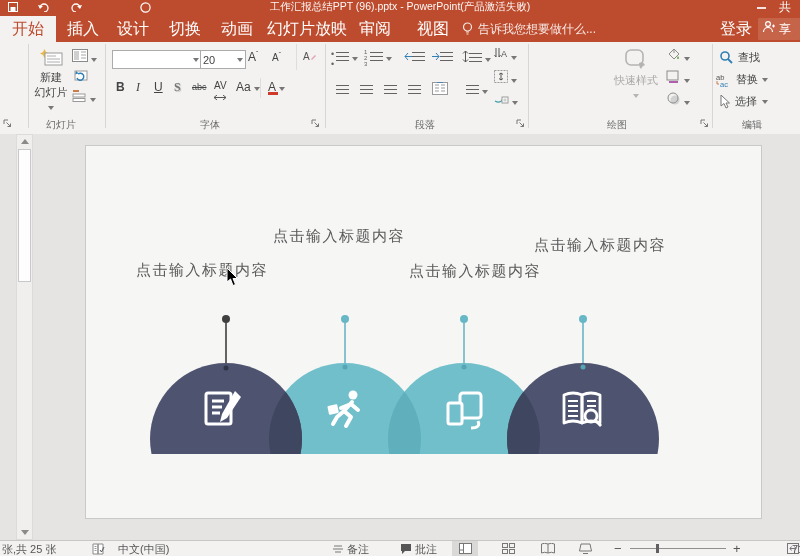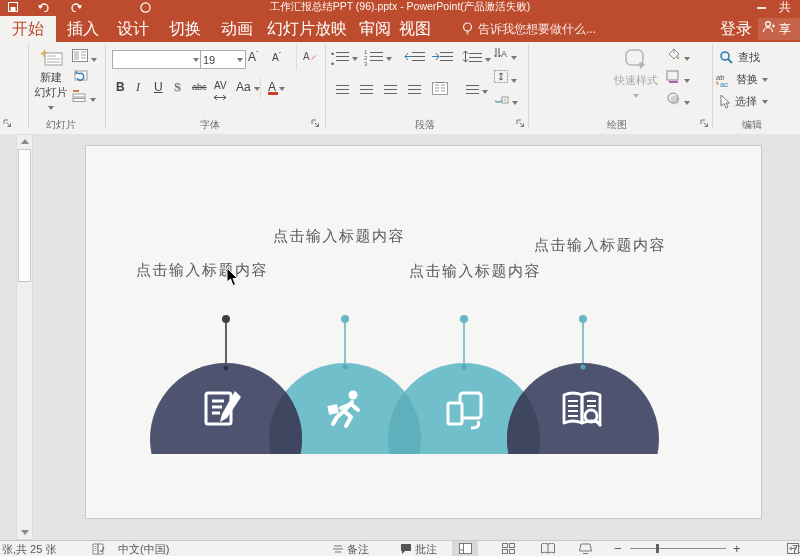--- a/index.html
+++ b/index.html
@@ -75,21 +75,21 @@
 </div>
 
 <div class="ab tabrow">
   <div class="ab tab active" style="left:0;width:56px;">开始</div>
   <div class="ab tab" style="left:60px;width:46px;">插入</div>
   <div class="ab tab" style="left:110px;width:46px;">设计</div>
   <div class="ab tab" style="left:162px;width:46px;">切换</div>
   <div class="ab tab" style="left:214px;width:46px;">动画</div>
   <div class="ab tab" style="left:266px;width:82px;text-align:center;">幻灯片放映</div>
   <div class="ab tab" style="left:352px;width:46px;">审阅</div>
-  <div class="ab tab" style="left:392px;width:46px;">视图</div>
+  <div class="ab tab" style="left:410px;width:46px;">视图</div>
   <div class="ab" style="left:462px;top:6px;">
     <svg width="11" height="14" viewBox="0 0 11 14">
         <circle cx="5.5" cy="5" r="4" fill="none" stroke="rgba(255,255,255,.88)" stroke-width="1.2"></circle>
         <path d="M4,10 h3 M4.5,12 h2" stroke="rgba(255,255,255,.88)" stroke-width="1.2"></path>
       </svg>
   </div>
   <div class="ab tellme" style="left:478px;">告诉我您想要做什么...</div>
   <div class="ab tab" style="left:718px;width:36px;">登录</div>
   <div class="ab sharebtn" style="left:758px;">
     <span>
@@ -146,21 +146,21 @@
     <span class="dda"></span>
   </div>
   <div class="ab glabel" style="left:30px;width:62px;">幻灯片</div>
   <div class="ab gdiv" style="left:105px;"></div>
 
   <div class="ab combo" style="left:112px;top:8px;width:84px;">
     <span style="flex:1"></span>
     <span class="dda"></span>
   </div>
   <div class="ab combo" style="left:200px;top:8px;width:40px;">
-    <span style="flex:1">19</span>
+    <span style="flex:1">20</span>
     <span class="dda"></span>
   </div>
   <div class="ab fbtn" style="left:248px;top:8px;"><span>A</span><sup style="font-size:7px;">ˆ</sup></div>
   <div class="ab fbtn" style="left:272px;top:9px;font-size:10px;"><span>A</span><sup style="font-size:7px;">ˇ</sup></div>
   <div class="ab" style="left:296px;top:2px;width:1px;height:26px;background:#ddd;"></div>
   <div class="ab" style="left:303px;top:8px;">
     <svg width="14" height="13" viewBox="0 0 14 13">
         <text x="0" y="10" font-size="10" fill="#555">A</text>
         <path d="M8,9 l4,-4 1,1 -4,4 Z" fill="#e8a0b4"></path>
       </svg>

